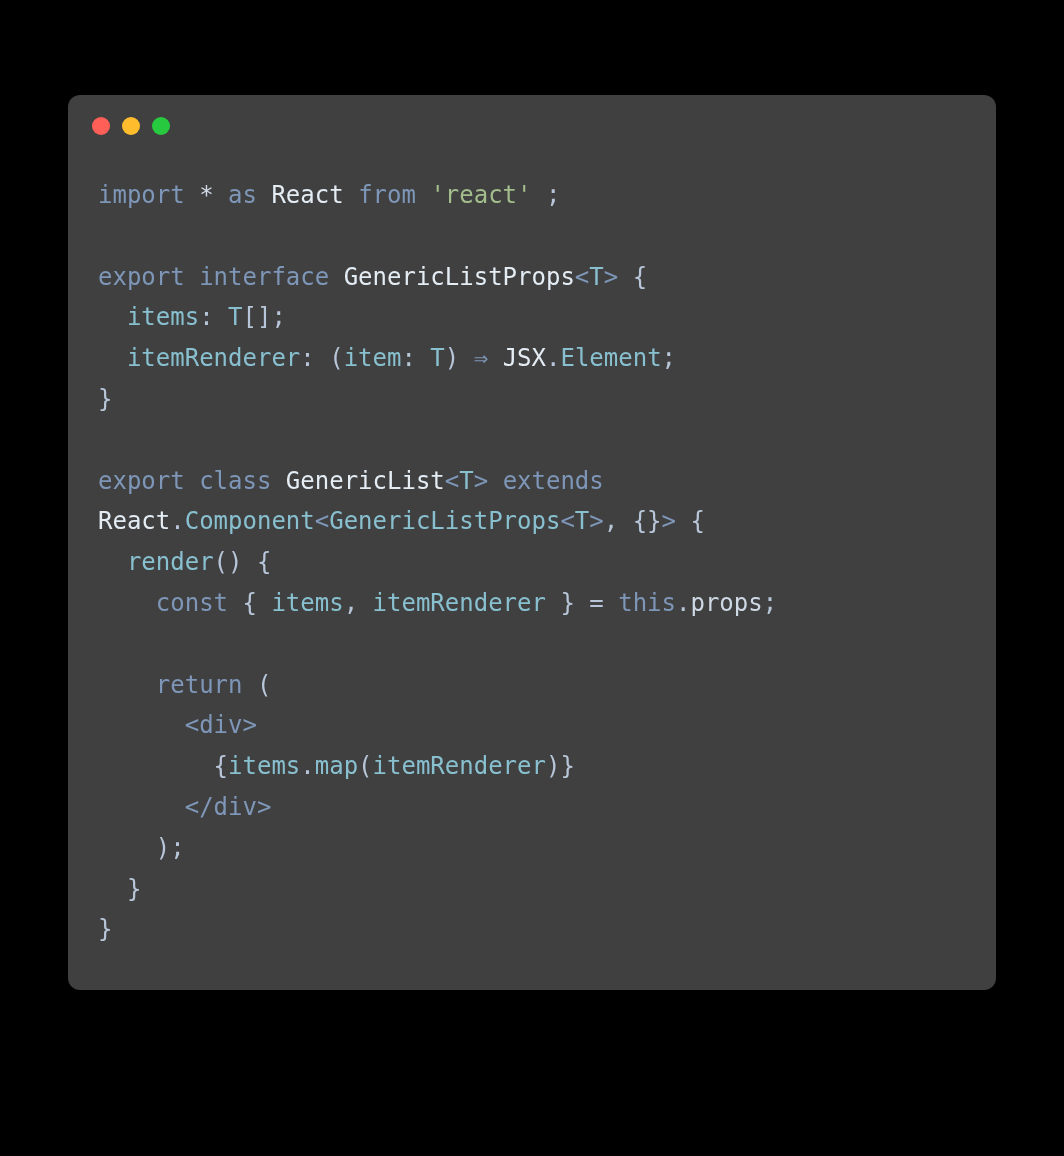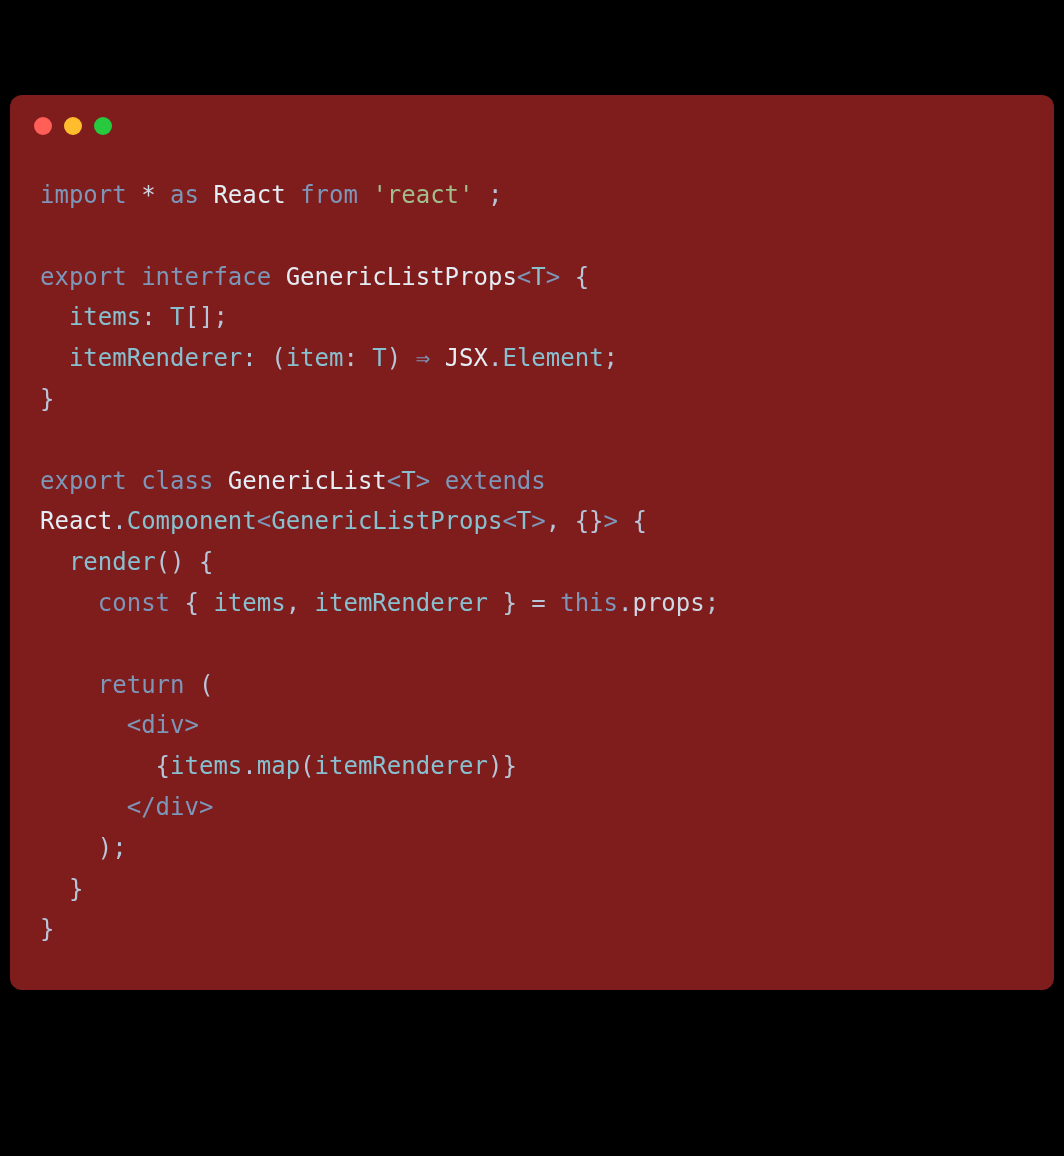--- a/index.html
+++ b/index.html
@@ -4,22 +4,22 @@
   <style>
     * { margin:0; padding:0; box-sizing:border-box; }
     html,body{ width:1064px; height:1156px; }
     body{
       background:#000;
       font-family:ui-monospace,Menlo,Consolas,monospace;
       display:flex; align-items:flex-start; justify-content:center;
     }
     .editor-window{
       margin-top:95px;
-      width:1044px;
-      background:#7f1d1d;
+      width:928px;
+      background:#404040;
       border-radius:12px;
       box-shadow:0 30px 70px rgba(0,0,0,.6);
       padding-bottom:40px;
       overflow:hidden;
     }
     .titlebar{
       display:flex; align-items:center;
       gap:12px;
       padding:22px 24px 10px 24px;
     }

